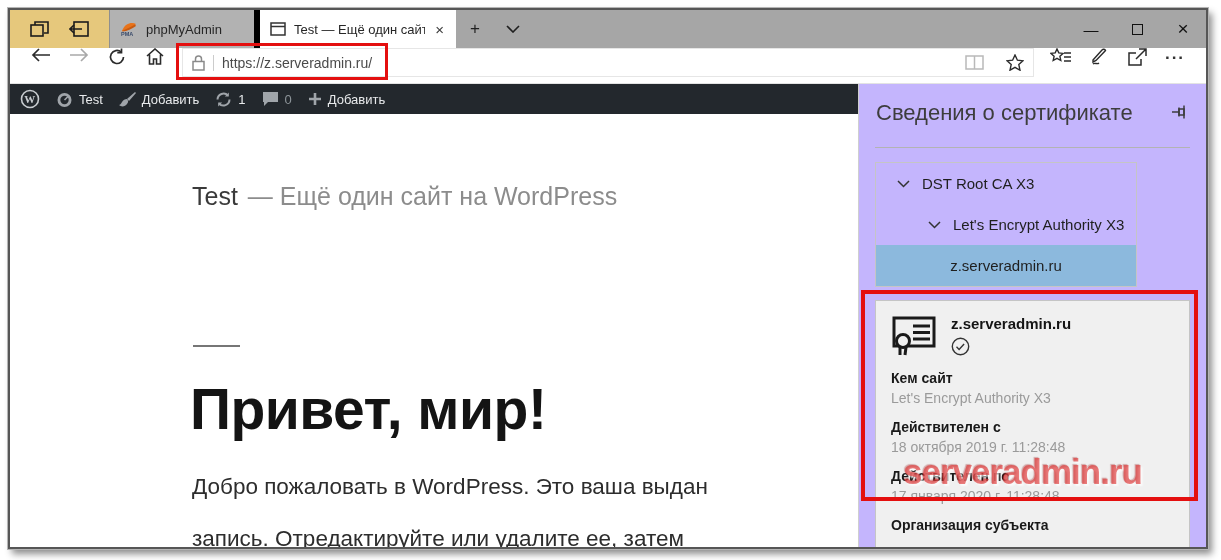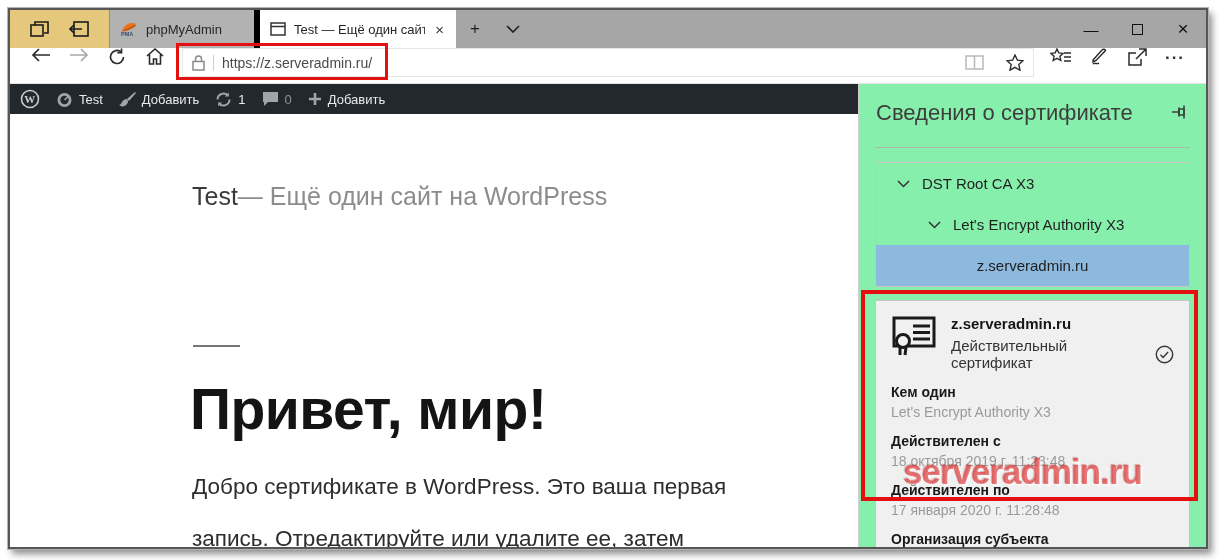--- a/index.html
+++ b/index.html
@@ -44,34 +44,34 @@
 
   
   .adminbar { height:30px; background:#23282d; display:flex; align-items:center;
               gap:7px; padding:0 10px; color:#e8eaec; font-size:13px; flex:0 0 auto; }
   .ab-item { display:flex; align-items:center; gap:6px; margin-right:9px; }
   .ab-muted { color:#8d9499; }
 
   
   .content { flex:1; background:#fff; position:relative; overflow:hidden; }
   .site-line { position:absolute; left:182px; top:68px; font-size:25px; color:#3a3a3a; white-space:nowrap; }
-  .tagline { color:#8c8c8c; }
+  .tagline { color:#8c8c8c; margin-left:10px; }
   .divider { position:absolute; left:183px; top:231px; width:47px; border-top:2px solid #767676; }
   .h1 { position:absolute; left:180px; top:262px; font-size:57px; font-weight:bold;
         color:#141414; letter-spacing:-.5px; white-space:nowrap; }
   .para-line1 { position:absolute; left:182px; top:360px; font-size:22.5px; color:#2d2d2d; white-space:nowrap; }
   .para-line2 { position:absolute; left:182px; top:412px; font-size:22.5px; color:#2d2d2d; white-space:nowrap; }
 
   
-  .panel { width:348px; background:#86efac; position:relative; overflow:hidden; flex:0 0 auto;
+  .panel { width:348px; background:#c4b5fd; position:relative; overflow:hidden; flex:0 0 auto;
            border-left:1px solid #cfcfcf; }
   .panel-title { position:absolute; left:17px; top:16px; font-size:22px; color:#3d3d3d; }
   .pin { position:absolute; right:15px; top:20px; }
   .panel-divider { position:absolute; left:16px; right:16px; top:63px; border-top:1px solid #b3b3b3; }
-  .tree { position:absolute; left:16px; top:78px; width:315px; border:1px solid #c5c5c5; }
+  .tree { position:absolute; left:16px; top:78px; width:262px; border:1px solid #c5c5c5; }
   .tree-row { height:41px; display:flex; align-items:center; gap:12px; font-size:15px; color:#1f1f1f; }
   .tree-row.lv0 { padding-left:21px; }
   .tree-row.lv1 { padding-left:52px; }
   .tree-row.selected { background:#8cb9dd; justify-content:center; padding-left:0; }
   .card { position:absolute; left:16px; top:216px; width:315px; height:340px;
           background:#f0f0f0; border:1px solid #c5c5c5; padding:14px 15px; }
   .card-head { display:flex; gap:14px; align-items:flex-start; }
   .subject { font-weight:bold; font-size:15px; color:#151515; }
   .status-row { display:flex; align-items:center; gap:8px; margin-top:5px; font-size:15px; color:#333; }
   .f-label { font-weight:bold; font-size:14px; color:#191919; margin-top:13px; }
@@ -280,21 +280,21 @@
           <span>Добавить</span>
         </span>
       </div>
 
       <div class="content">
         <div class="site-line">
           <span style="color:#3a3a3a;">Test</span><span class="tagline">— Ещё один сайт на WordPress</span>
         </div>
         <div class="divider"></div>
         <div class="h1">Привет, мир!</div>
-        <div class="para-line1">Добро сертификате в WordPress. Это ваша первая</div>
+        <div class="para-line1">Добро пожаловать в WordPress. Это ваша выдан</div>
         <div class="para-line2">запись. Отредактируйте или удалите ее, затем</div>
       </div>
     </div>
 
     <div class="panel">
       <div class="panel-title">Сведения о сертификате</div>
       <span class="pin">
         <svg width="20" height="16" viewBox="0 0 20 16">
             <g stroke="#3d3d3d" stroke-width="1.5" fill="none">
               <path d="M1 8h7"></path>
@@ -336,32 +336,31 @@
                   <rect x="3" y="3" width="40" height="28"></rect>
                   <path d="M22 11h17M22 17.5h17M22 24h17"></path>
                 </g>
                 <circle cx="12" cy="26" r="6.5" fill="#f0f0f0" stroke="#1a1a1a" stroke-width="3"></circle>
                 <path d="M9 32v8M15 32l-1 8" stroke="#1a1a1a" stroke-width="3"></path>
               </svg>
           </span>
           <span>
             <div class="subject">z.serveradmin.ru</div>
             <div class="status-row">
-              <span>Действительный сертификат</span>
               <span>
                 <svg width="19" height="19" viewBox="0 0 19 19">
                     <circle cx="9.5" cy="9.5" r="8.2" fill="none" stroke="#333" stroke-width="1.4"></circle>
                     <path d="M5.5 9.8l2.6 2.6 5-5.4" fill="none" stroke="#333" stroke-width="1.4"></path>
                   </svg>
               </span>
             </div>
           </span>
         </div>
 
-        <div class="f-label">Кем один</div>
+        <div class="f-label">Кем сайт</div>
         <div class="f-value">Let's Encrypt Authority X3</div>
         <div class="f-label">Действителен с</div>
         <div class="f-value">18 октября 2019 г. 11:28:48</div>
         <div class="f-label">Действителен по</div>
         <div class="f-value">17 января 2020 г. 11:28:48</div>
         <div class="f-label">Организация субъекта</div>
 
       </div>
     </div>
   </div>

